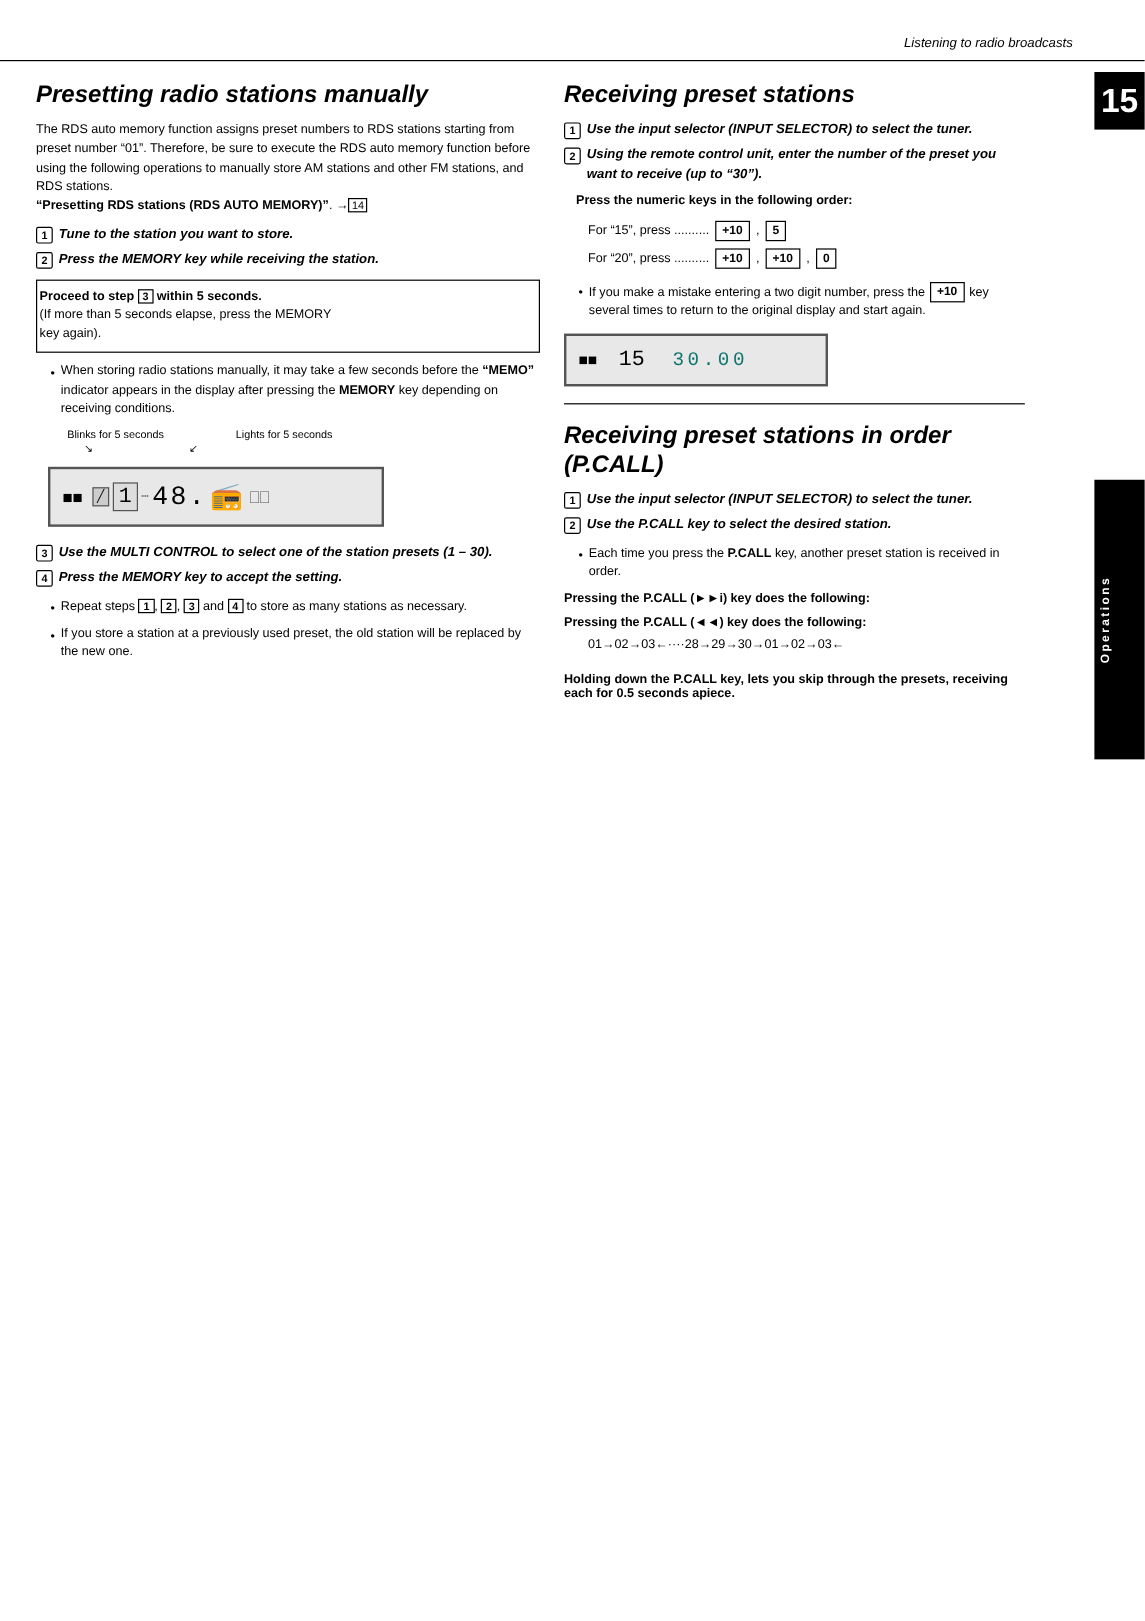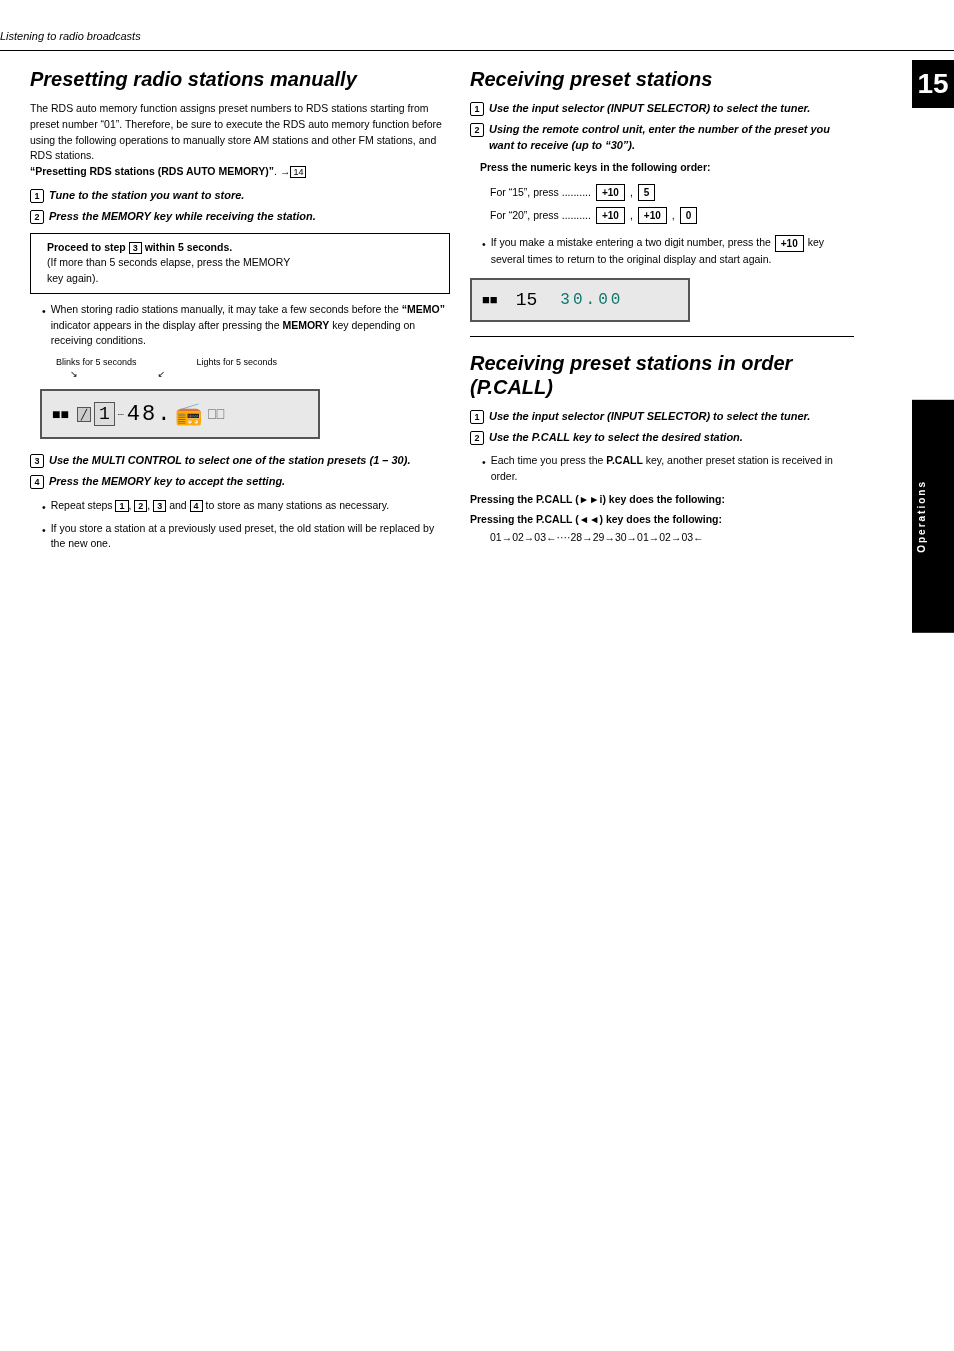--- a/index.html
+++ b/index.html
@@ -15,21 +15,21 @@
 
     .page-container {
       width: 954px;
       min-height: 1351px;
       padding: 30px 0 0 0;
       position: relative;
     }
 
     
     .page-header {
-      text-align: left;
+      text-align: right;
       padding-right: 60px;
       padding-bottom: 8px;
       font-style: italic;
       font-size: 11px;
       border-bottom: 1px solid #000;
       margin-bottom: 16px;
     }
 
     
     .side-tab {
@@ -117,21 +117,21 @@
       text-align: center;
       line-height: 12px;
       margin-right: 5px;
       flex-shrink: 0;
       margin-top: 1px;
     }
 
     
     .note-box {
       border: 1px solid #000;
-      padding: 6px 16px;
+      padding: 6px 2px;
       margin: 8px 0;
       font-size: 10.5px;
       line-height: 1.5;
     }
 
     .note-box .bold {
       font-weight: bold;
     }
 
     
@@ -389,17 +389,18 @@
           <span class="bullet-dot">•</span>
           <span>Each time you press the <strong>P.CALL</strong> key, another preset station is received in order.</span>
         </div>
       </div>
 
       <div class="sub-heading">Pressing the P.CALL (►►i) key does the following:</div>
 
       <div class="sub-heading">Pressing the P.CALL (◄◄) key does the following:</div>
       <div class="pcall-seq">01→02→03←····28→29→30→01→02→03←</div>
 
+      <div class="sub-heading" style="margin-top:14px;">Holding down the P.CALL key, lets you skip through the presets, receiving each for 0.5 seconds apiece.</div>
 
     </div>
   </div>
 
 </div>
 
 </body></html>

